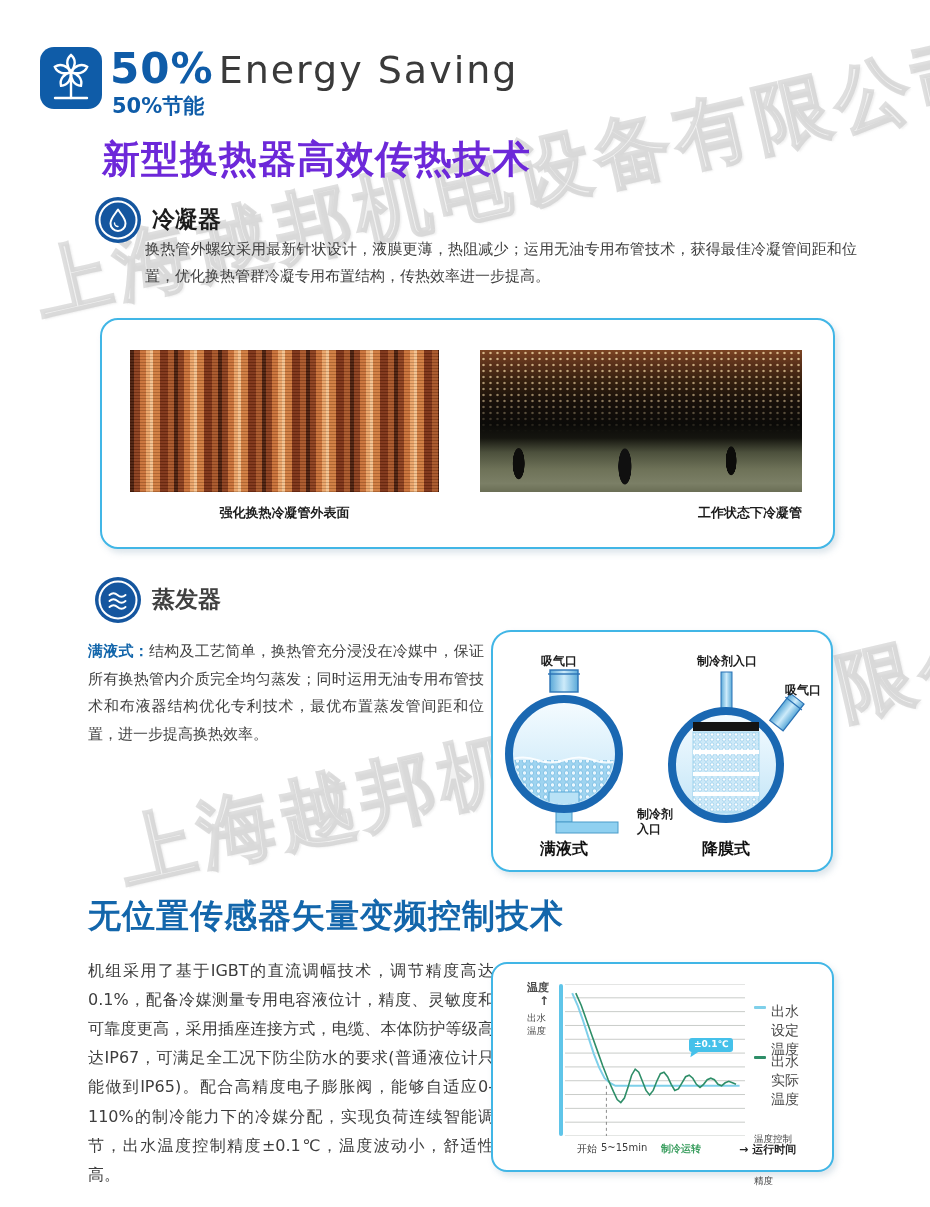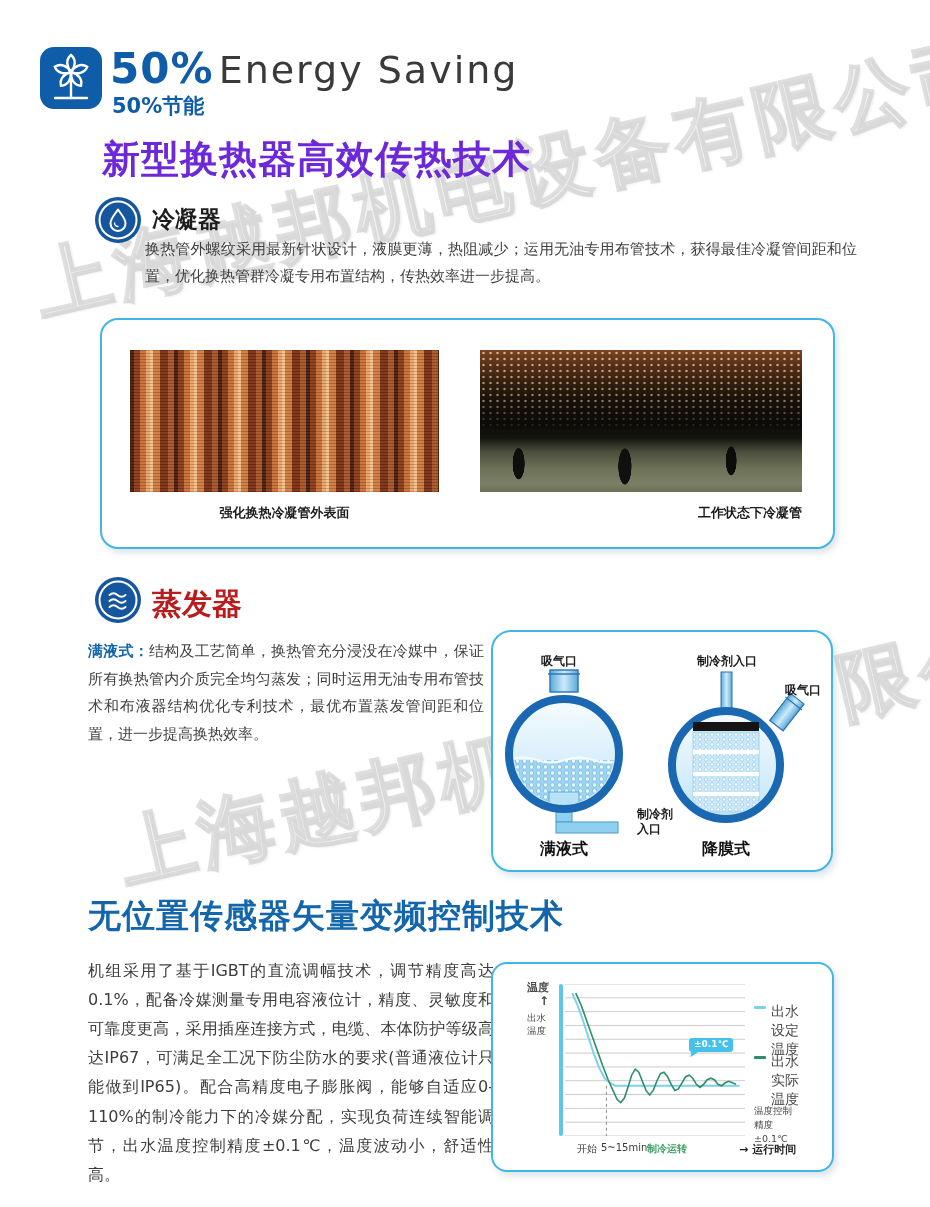--- a/index.html
+++ b/index.html
@@ -66,21 +66,21 @@
       radial-gradient(ellipse 10px 26px at 12% 80%, #0e0e0c 58%, transparent 62%),
       radial-gradient(ellipse 11px 30px at 45% 82%, #101010 58%, transparent 62%),
       radial-gradient(ellipse 9px 24px at 78% 78%, #0c0c0a 58%, transparent 62%);
   }
   .caption{position:absolute;top:184px;text-align:center;font-size:13px;font-weight:600;color:#1c1c1c;}
   .cap1{left:28px;width:309px;}
   .cap2{left:378px;width:322px;text-align:right;}
 
   
   .evap-icon{position:absolute;left:94px;top:576px;width:48px;height:48px;}
-  .evap-title{position:absolute;left:152px;top:584px;font-size:30px;font-weight:800;color:#b91c1c;}
+  .evap-title{position:absolute;left:152px;top:584px;font-size:23px;font-weight:800;color:#404040;}
   .evap-text{position:absolute;left:88px;top:638px;width:396px;font-size:15px;line-height:1.84;color:#3f3f3f;text-align:justify;}
   .evap-text p{margin:0 0 24px 0;}
   .plabel{color:#1366ab;font-weight:800;}
   .evap-panel{left:491px;top:630px;width:338px;height:238px;border-radius:20px;}
   .evap-panel svg{position:absolute;left:0;top:0;}
   .dlabel{font-size:12px;font-weight:700;fill:#1d1d1d;font-family:"DejaVu Sans","Liberation Sans",sans-serif;}
   .dcaption{font-size:16px;font-weight:800;fill:#111111;font-family:"DejaVu Sans","Liberation Sans",sans-serif;}
 
   
   .sec2-body{position:absolute;left:88px;top:956px;width:406px;font-size:16px;line-height:1.82;color:#3d3d3d;text-align:justify;}
@@ -96,31 +96,31 @@
   .line-set{fill:none;stroke-width:2px;}
   .line-actual{fill:none;stroke-width:1.6px;}
   .dashline{stroke:#8a8a8a;stroke-width:1px;stroke-dasharray:3 3;}
   .badge{position:absolute;left:196px;top:74px;background:#45c1ea;color:#ffffff;font-size:9px;font-weight:700;
          padding:2px 5px;border-radius:3px;line-height:1.1;}
   .badge::after{content:'';position:absolute;left:2px;bottom:-6px;width:0;height:0;
          border-left:7px solid #45c1ea;border-bottom:7px solid transparent;transform:rotate(12deg);}
   .xlab{position:absolute;top:178px;font-size:10px;color:#3a3a3a;white-space:nowrap;}
   .xl-start{left:84px;}
   .xl-tick{left:108px;}
-  .xl-note{left:154px;color:#3a9e5f;font-weight:600;}
+  .xl-note{left:168px;color:#3a9e5f;font-weight:600;}
   .xl-time{left:246px;font-weight:800;color:#222222;font-size:11px;}
   .xl-time .xarrow{font-weight:900;margin-right:4px;}
   .legend{position:absolute;left:261px;width:74px;font-size:14px;line-height:1.35;color:#474747;}
   .lg1{top:38px;}
   .lg2{top:88px;}
   .legend{display:flex;gap:5px;}
   .lg-dash{width:12px;height:3px;margin-top:4px;flex:0 0 auto;border-radius:1px;}
   .lg-lines span{display:block;}
   .chart-note{position:absolute;left:261px;top:140px;font-size:9.5px;line-height:1.45;color:#474747;}
-  .chart-note span{display:block;}
+  .chart-note span{display:block;margin-top:28px;}
 </style>
 </head>
 <body>
 
 <div id="page">
 
   <div class="watermark wm1">上海越邦机电设备有限公司</div>
   <div class="watermark wm2">上海越邦机电设备有限公司</div>
 
   <div class="layer">

